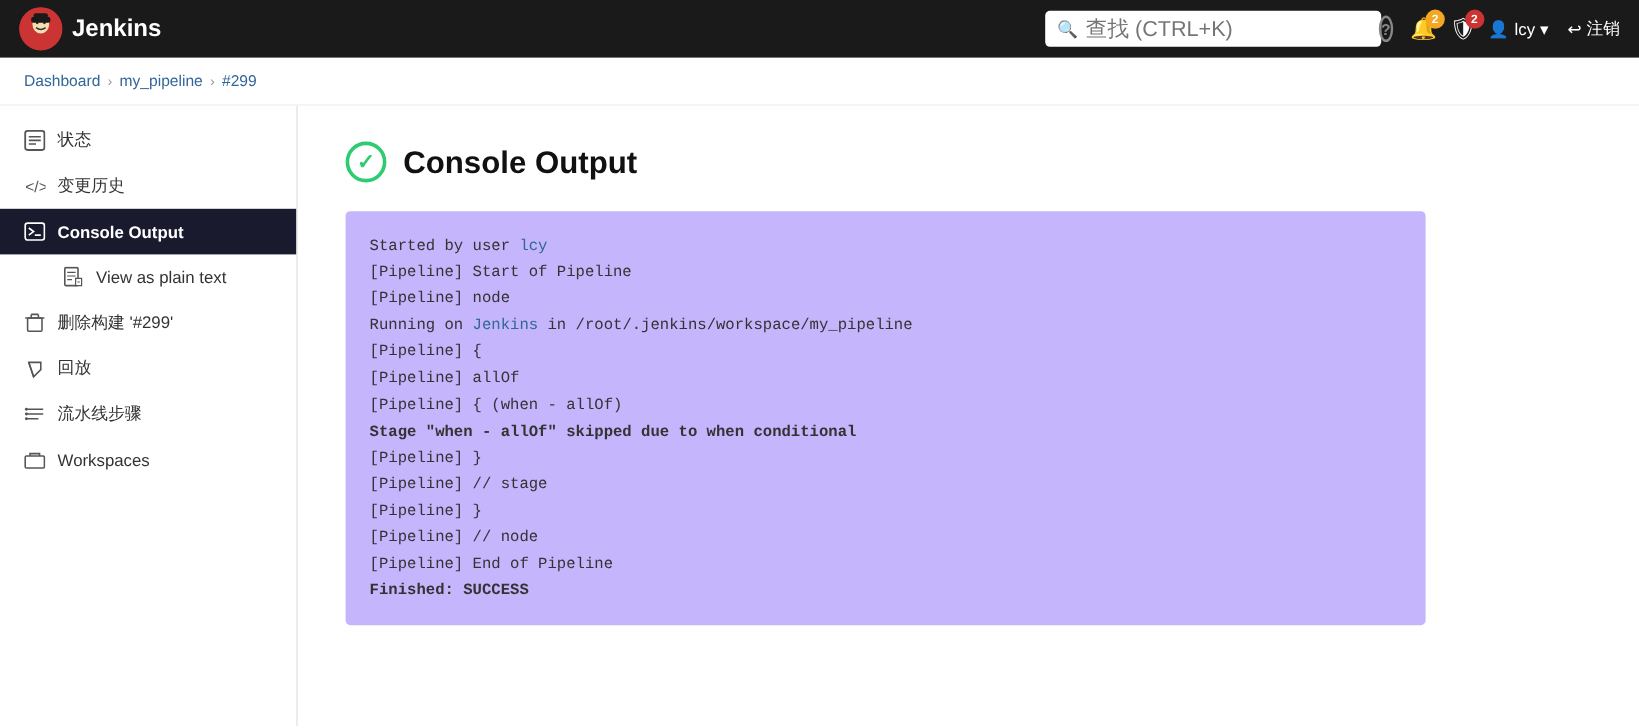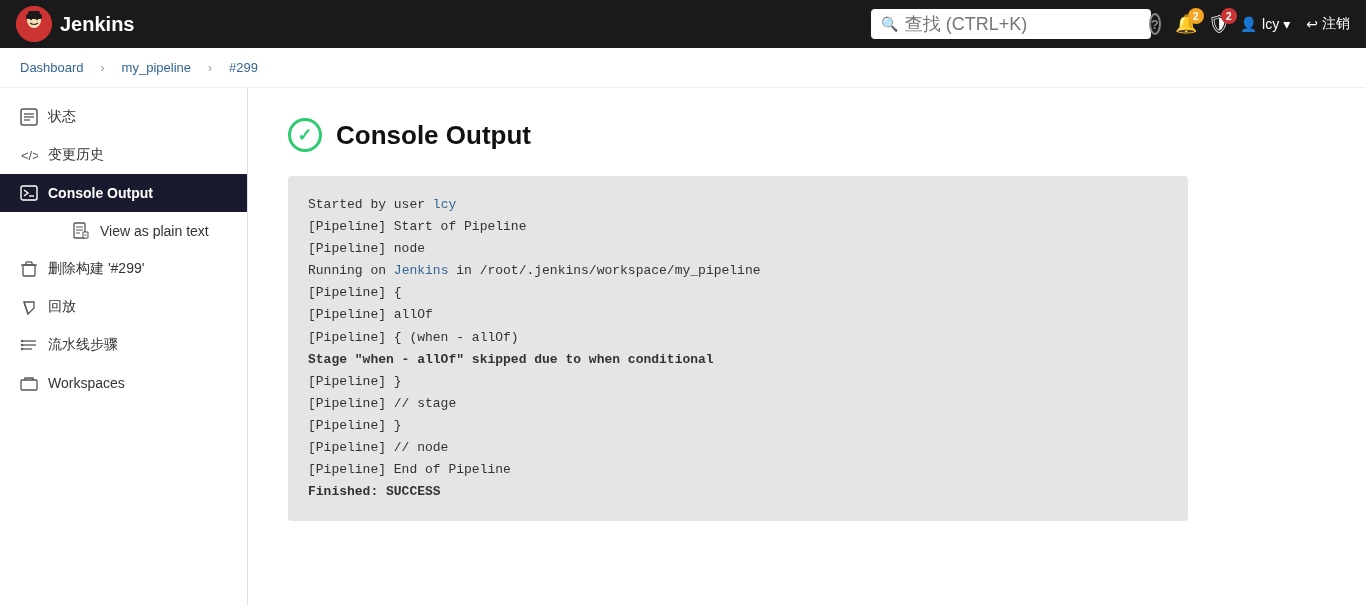--- a/index.html
+++ b/index.html
@@ -87,21 +87,21 @@
     .logout-btn {
       display: flex; align-items: center; gap: 4px;
       color: #fff; cursor: pointer; font-size: 14px; margin-left: 6px;
     }
 
     
     .breadcrumb {
       padding: 12px 20px;
       display: flex;
       align-items: center;
-      gap: 17px;
+      gap: 6px;
       font-size: 13px;
       color: #333;
       border-bottom: 1px solid #eee;
     }
     .breadcrumb a { color: #336699; text-decoration: none; }
     .breadcrumb-sep { color: #999; font-size: 12px; }
 
     
     .layout { display: flex; height: calc(100vh - 90px); }
 
@@ -122,21 +122,20 @@
       font-size: 14px;
       color: #333;
     }
     .sidebar-item.active {
       background: #1a1a2e;
       color: #fff;
       font-weight: bold;
     }
     .sidebar-item.sub {
       padding-left: 52px;
-      margin-left: 20px;
     }
     .sidebar-icon {
       width: 18px; height: 18px;
       display: flex; align-items: center; justify-content: center;
       font-size: 15px; flex-shrink: 0;
     }
     .sidebar-item.active .sidebar-icon { color: #fff; }
 
     
     .main {
@@ -158,21 +157,21 @@
       color: #2ecc71; font-size: 18px; font-weight: bold; flex-shrink: 0;
     }
     .page-title {
       font-size: 26px;
       font-weight: bold;
       color: #111;
     }
 
     
     .console-output {
-      background: #e5e5e5;
+      background: #c4b5fd;
       border-radius: 4px;
       padding: 18px 20px;
       font-family: "Courier New", Courier, monospace;
       font-size: 13px;
       line-height: 1.7;
       color: #333;
       max-width: 900px;
     }
     .console-output .link { color: #336699; text-decoration: none; }
     .console-output .bold { font-weight: bold; }

